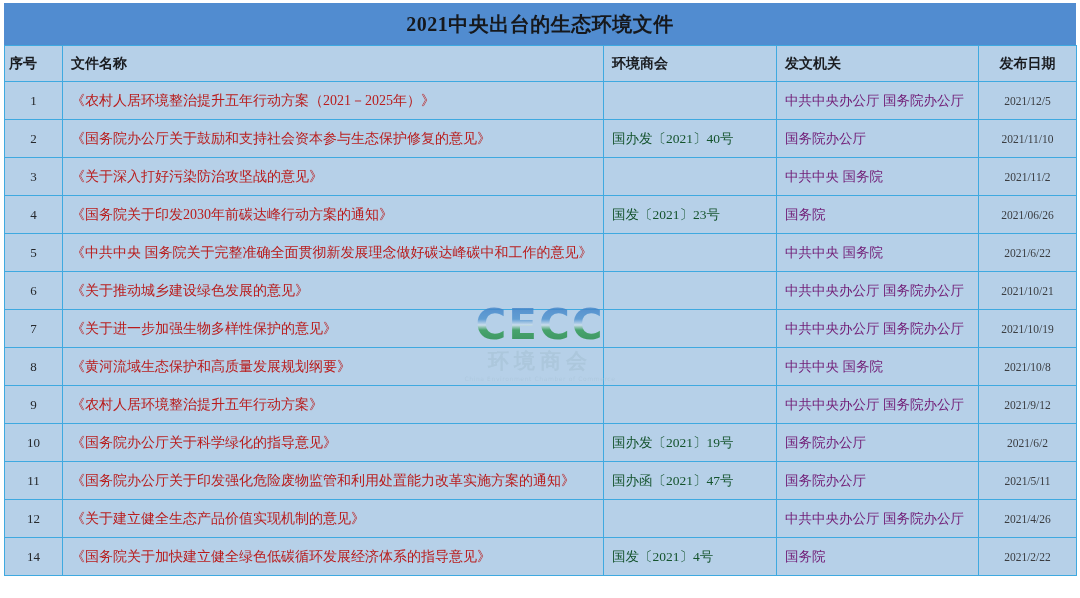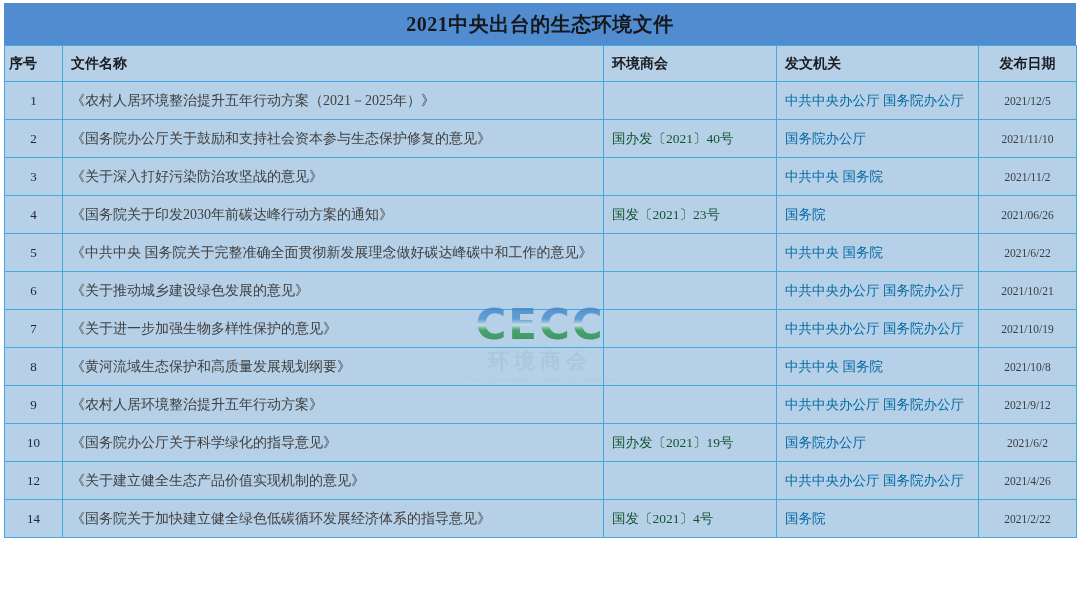--- a/index.html
+++ b/index.html
@@ -86,34 +86,34 @@
   .cell-idx {
     text-align: center;
     font-family: "Liberation Serif", "DejaVu Serif", serif;
     font-size: 13px;
     color: #26282c;
     padding: 0 4px;
   }
   .cell-name {
     font-family: "Liberation Serif", "DejaVu Serif", serif;
     font-size: 14px;
-    color: #404040;
+    color: #b91c1c;
     white-space: nowrap;
     overflow: hidden;
   }
   .cell-num {
     font-family: "Liberation Serif", "DejaVu Serif", serif;
     font-size: 13.5px;
     color: #14532d;
     white-space: nowrap;
   }
   .cell-org {
     font-family: "Liberation Serif", "DejaVu Serif", serif;
     font-size: 13.5px;
-    color: #0369a1;
+    color: #701a75;
     white-space: nowrap;
   }
   .cell-date {
     text-align: center;
     font-family: "Liberation Serif", "DejaVu Serif", serif;
     font-size: 11.5px;
     color: #3a3c40;
     white-space: nowrap;
     padding: 0 4px;
   }
@@ -259,20 +259,27 @@
           <td class="cell-date">2021/9/12</td>
         </tr>
         <tr>
           <td class="cell-idx">10</td>
           <td class="cell-name">《国务院办公厅关于科学绿化的指导意见》</td>
           <td class="cell-num">国办发〔2021〕19号</td>
           <td class="cell-org">国务院办公厅</td>
           <td class="cell-date">2021/6/2</td>
         </tr>
         <tr>
+          <td class="cell-idx">11</td>
+          <td class="cell-name">《国务院办公厅关于印发强化危险废物监管和利用处置能力改革实施方案的通知》</td>
+          <td class="cell-num">国办函〔2021〕47号</td>
+          <td class="cell-org">国务院办公厅</td>
+          <td class="cell-date">2021/5/11</td>
+        </tr>
+        <tr>
           <td class="cell-idx">12</td>
           <td class="cell-name">《关于建立健全生态产品价值实现机制的意见》</td>
           <td class="cell-num"></td>
           <td class="cell-org">中共中央办公厅  国务院办公厅</td>
           <td class="cell-date">2021/4/26</td>
         </tr>
         <tr>
           <td class="cell-idx">14</td>
           <td class="cell-name">《国务院关于加快建立健全绿色低碳循环发展经济体系的指导意见》</td>
           <td class="cell-num">国发〔2021〕4号</td>

